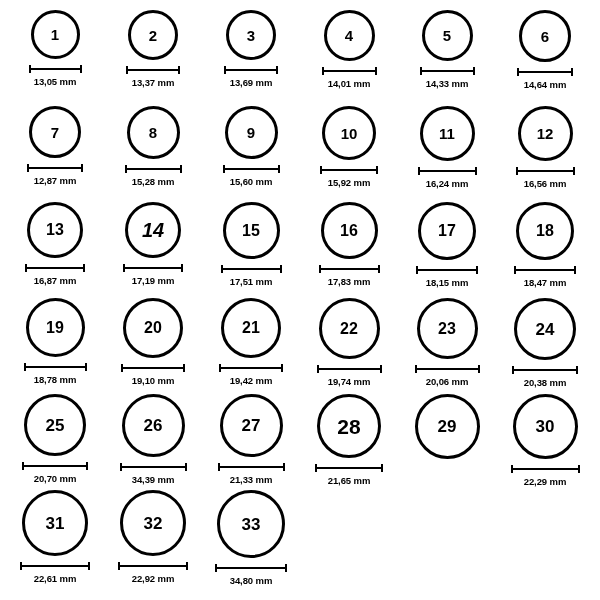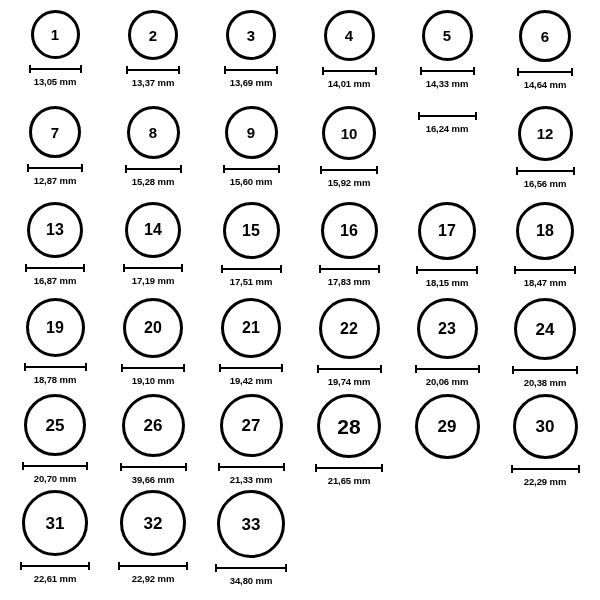--- a/index.html
+++ b/index.html
@@ -219,20 +219,23 @@
         <div class="measure">
           <div class="caliper" style="width: 58px;">
             <span class="bar"></span>
             <span class="tick left"></span>
             <span class="tick right"></span>
           </div>
           <div class="mm">15,92 mm</div>
         </div>
       </div>
       <div class="cell">
+        <div class="ring" style="width: 55px; height: 55px;">
+          <span class="ring-label" style="font-size: 15px;">11</span>
+        </div>
         <div class="measure">
           <div class="caliper" style="width: 59px;">
             <span class="bar"></span>
             <span class="tick left"></span>
             <span class="tick right"></span>
           </div>
           <div class="mm">16,24 mm</div>
         </div>
       </div>
       <div class="cell">
@@ -256,21 +259,21 @@
           <div class="caliper" style="width: 60px;">
             <span class="bar"></span>
             <span class="tick left"></span>
             <span class="tick right"></span>
           </div>
           <div class="mm">16,87 mm</div>
         </div>
       </div>
       <div class="cell">
         <div class="ring" style="width: 56px; height: 56px;">
-          <span class="ring-label" style="font-size: 16px;">14</span>
+          <span class="ring-label" style="font-size: 20px; font-style: italic;">14</span>
         </div>
         <div class="measure">
           <div class="caliper" style="width: 60px;">
             <span class="bar"></span>
             <span class="tick left"></span>
             <span class="tick right"></span>
           </div>
           <div class="mm">17,19 mm</div>
         </div>
       </div>
@@ -420,21 +423,21 @@
       <div class="cell">
         <div class="ring" style="width: 63px; height: 63px;">
           <span class="ring-label" style="font-size: 17px;">26</span>
         </div>
         <div class="measure">
           <div class="caliper" style="width: 67px;">
             <span class="bar"></span>
             <span class="tick left"></span>
             <span class="tick right"></span>
           </div>
-          <div class="mm">39,66 mm</div>
+          <div class="mm">34,39 mm</div>
         </div>
       </div>
       <div class="cell">
         <div class="ring" style="width: 63px; height: 63px;">
           <span class="ring-label" style="font-size: 17px;">27</span>
         </div>
         <div class="measure">
           <div class="caliper" style="width: 67px;">
             <span class="bar"></span>
             <span class="tick left"></span>

